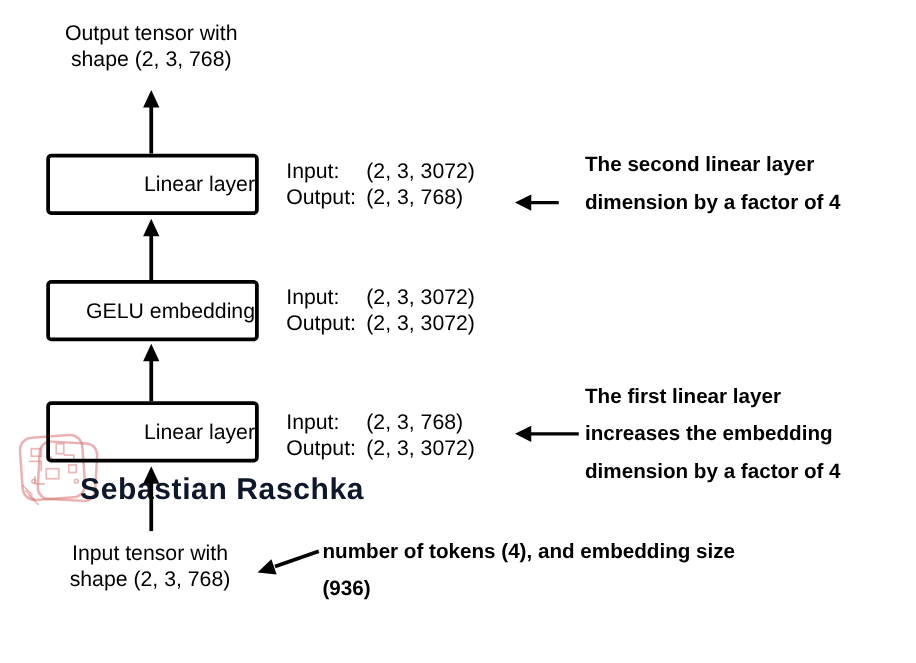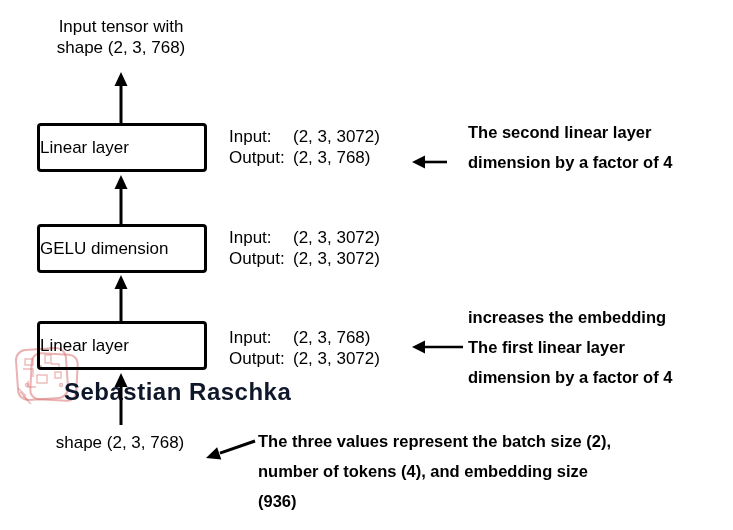--- a/index.html
+++ b/index.html
@@ -3,21 +3,21 @@
 <meta charset="utf-8">
 <style>
   html,body { margin:0; padding:0; background:#ffffff; }
   .canvas {
     position:relative; width:733px; height:530px; background:#ffffff;
     font-family:"Liberation Sans", sans-serif; color:#000; overflow:hidden;
   }
   .node {
     position:absolute; left:37px; width:170px; height:49px;
     border:3px solid #000; border-radius:4px; background:transparent;
-    display:flex; align-items:center; justify-content:flex-start;
+    display:flex; align-items:center; justify-content:flex-end;
     font-size:17px; z-index:3; box-sizing:border-box; white-space:nowrap;
   }
   .tensor-label {
     position:absolute; text-align:center; font-size:17px; line-height:21px;
     z-index:3;
   }
   .tensor-label div { white-space:nowrap; }
   .io {
     position:absolute; left:229px; display:grid;
     grid-template-columns:64px auto; font-size:17px; line-height:21px;
@@ -61,21 +61,21 @@
         <circle cx="13" cy="40" r="1.5"></circle>
         <circle cx="47" cy="40" r="1.5"></circle>
         <circle cx="26" cy="22" r="1.5"></circle>
       </g>
     </svg>
   </div>
 
   <div class="wm-text">Sebastian Raschka</div>
 
   <div class="tensor-label" style="left:28px; top:16px; width:186px;">
-    <div>Input tensor with</div>
+    <div>Output tensor with</div>
     <div>shape (2, 3, 768)</div>
   </div>
 
   <svg class="arrow" style="left:112px; top:72px;" width="18" height="51">
     <line x1="9" y1="51" x2="9" y2="12" stroke="#000" stroke-width="3"></line>
     <polygon points="9,0 2.5,14 15.5,14" fill="#000"></polygon>
   </svg>
 
   <div class="node" style="top:123px;">
     <span>Linear layer</span>
@@ -97,21 +97,21 @@
     <div>The second linear layer</div>
     <div>dimension by a factor of 4</div>
   </div>
 
   <svg class="arrow" style="left:112px; top:175px;" width="18" height="49">
     <line x1="9" y1="49" x2="9" y2="12" stroke="#000" stroke-width="3"></line>
     <polygon points="9,0 2.5,14 15.5,14" fill="#000"></polygon>
   </svg>
 
   <div class="node" style="top:224px;">
-    <span>GELU dimension</span>
+    <span>GELU embedding</span>
   </div>
 
   <div class="io" style="top:227px;">
     <span>Input:</span>
     <span>(2, 3, 3072)</span>
     <span>Output:</span>
     <span>(2, 3, 3072)</span>
   </div>
 
   <svg class="arrow" style="left:112px; top:275px;" width="18" height="46">
@@ -129,38 +129,38 @@
     <span>Output:</span>
     <span>(2, 3, 3072)</span>
   </div>
 
   <svg class="arrow" style="left:412px; top:340px;" width="52" height="14">
     <line x1="51" y1="7" x2="11" y2="7" stroke="#000" stroke-width="2.6"></line>
     <polygon points="0,7 13,0.5 13,13.5" fill="#000"></polygon>
   </svg>
 
   <div class="ann" style="left:468px; top:302px; width:264px;">
+    <div>The first linear layer</div>
     <div>increases the embedding</div>
-    <div>The first linear layer</div>
     <div>dimension by a factor of 4</div>
   </div>
 
   <svg class="arrow" style="left:112px; top:373px;" width="18" height="52">
     <line x1="9" y1="52" x2="9" y2="12" stroke="#000" stroke-width="3"></line>
     <polygon points="9,0 2.5,14 15.5,14" fill="#000"></polygon>
   </svg>
 
   <div class="tensor-label" style="left:27px; top:432px; width:186px;">
+    <div>Input tensor with</div>
     <div>shape (2, 3, 768)</div>
   </div>
 
   <svg class="arrow" style="left:200px; top:436px;" width="60" height="26">
     <line x1="55" y1="5" x2="20" y2="17.2" stroke="#000" stroke-width="3"></line>
     <polygon points="6,22 17.1,11.3 21.3,23.5" fill="#000"></polygon>
   </svg>
 
   <div class="ann" style="left:258px; top:426px; width:404px;">
-    <div>The three values represent the batch size (2),</div>
     <div>number of tokens (4), and embedding size</div>
     <div>(936)</div>
   </div>
 
 </div>
 
 </body></html>

